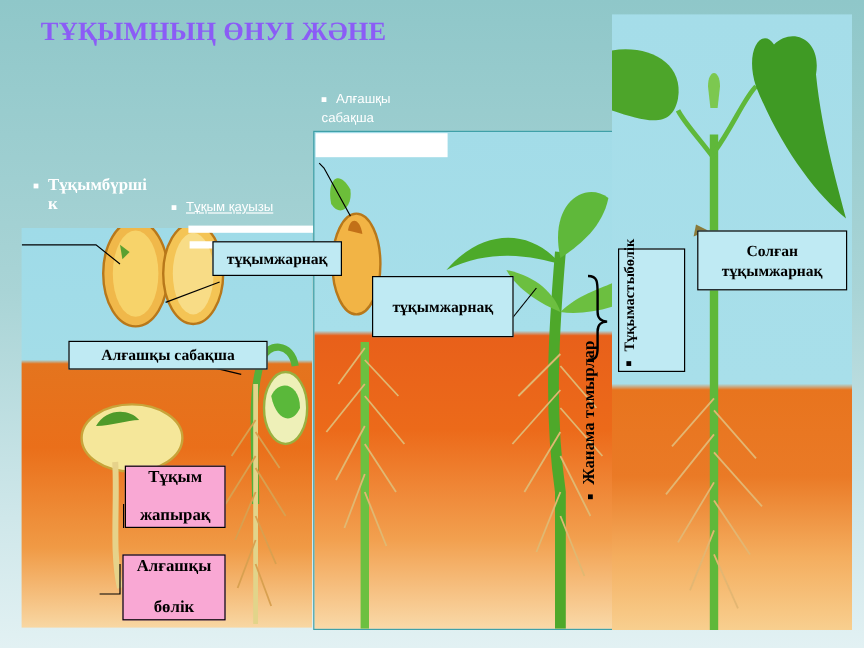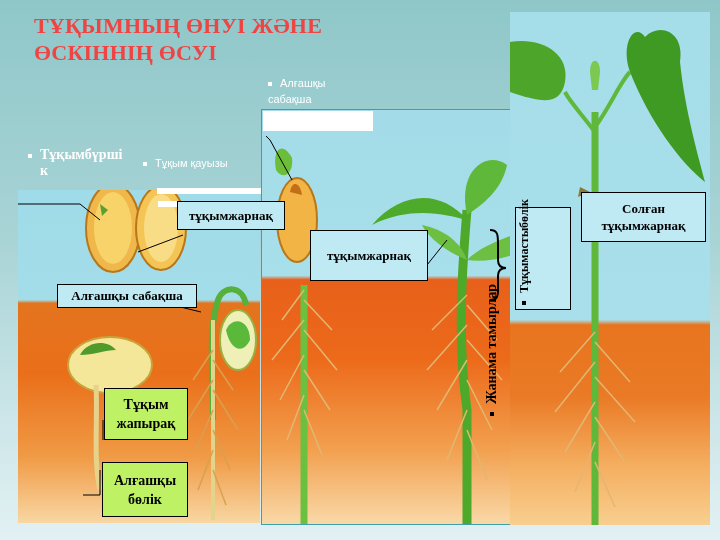--- a/index.html
+++ b/index.html
@@ -7,21 +7,21 @@
     body {
       position: relative;
       background: linear-gradient(180deg, #8fc7c9 0%, #a9d4d6 45%, #cfe7ea 80%, #e2f1f3 100%);
       font-family: "Liberation Serif", serif;
     }
     .abs { position: absolute; }
 
     
     .title {
       left: 34px; top: 12px; width: 360px;
-      color: #ef4444; font-weight: bold; font-size: 22px; line-height: 27px;
+      color: #8b5cf6; font-weight: bold; font-size: 22px; line-height: 27px;
       font-family: "Liberation Serif", serif;
       letter-spacing: 0.2px;
     }
 
     
     .panel { overflow: hidden; }
     .panel1 {
       left: 18px; top: 190px; width: 242px; height: 333px;
       background: linear-gradient(180deg, #9fdbe8 0%, #a3dde8 33%, #e4741e 34%, #ea6f1a 55%, #f09a45 80%, #f8d7a3 100%);
     }
@@ -40,21 +40,21 @@
 
     
     .label-box {
       border: 1px solid #000;
       color: #000;
       font-family: "Liberation Serif", serif;
       font-weight: bold;
       display: flex; align-items: center; justify-content: center; text-align: center;
     }
     .lb-blue { background: #bfeaf3; }
-    .lb-orange { background: #bef264; }
+    .lb-orange { background: #f9a8d4; justify-content: space-between; }
 
     .bullet-white {
       color: #ffffff;
       font-size: 14px;
       line-height: 16px;
     }
     .bullet-white .dot { display: inline-block; width: 4px; height: 4px; background: #fff; vertical-align: middle; margin-right: 8px; }
     .sans { font-family: "Liberation Sans", sans-serif; font-weight: normal; font-size: 11px; }
 
     .vert {
@@ -64,21 +64,20 @@
       font-weight: bold;
       color: #000;
     }
     svg { position: absolute; left: 0; top: 0; }
   </style>
 </head>
 <body>
 
 <div class="abs title">
   <div>ТҰҚЫМНЫҢ ӨНУІ  ЖӘНЕ</div>
-  <div>ӨСКІННІҢ ӨСУІ</div>
 </div>
 
 <div class="abs panel panel1">
   <svg width="242" height="333" viewBox="0 0 242 333">
 
     <ellipse cx="95" cy="38" rx="27" ry="44" fill="#f0b84a" stroke="#b8781a" stroke-width="2"></ellipse>
     <ellipse cx="95" cy="38" rx="19" ry="36" fill="#f7d36a"></ellipse>
     <ellipse cx="143" cy="38" rx="25" ry="42" fill="#f4c455" stroke="#b8781a" stroke-width="2"></ellipse>
     <ellipse cx="143" cy="38" rx="17" ry="34" fill="#f8dc86"></ellipse>
     <path d="M82 14 L90 20 L84 26 Z" fill="#5aa030"></path>
@@ -173,33 +172,33 @@
       <path d="M85 430 L65 480"></path>
         <path d="M85 450 L105 495"></path>
     </g>
   </svg>
 </div>
 
 <div class="abs bullet-white" style="left:28px; top:147px; font-size:14px; font-weight:bold;">
   <span class="dot"></span><span>Тұқымбүрші</span>
   <div style="padding-left:12px;">к</div>
 </div>
-<div class="abs bullet-white sans" style="left:143px; top:155px;">
+<div class="abs bullet-white sans" style="left:143px; top:165px;text-decoration:underline;">
   <span class="dot"></span><span>Тұқым қауызы</span>
 </div>
 <div class="abs bullet-white sans" style="left:268px; top:75px; line-height:16px;">
   <div><span class="dot"></span><span>Алғашқы</span></div>
   <div>сабақша</div>
 </div>
 
 <div class="abs label-box lb-blue" style="left:177px; top:201px; width:108px; height:29px; font-size:13px;">
   <span>тұқымжарнақ</span>
 </div>
 
-<div class="abs label-box lb-blue" style="left:57px; top:284px; width:140px; height:24px; font-size:13px;text-align:right;">
+<div class="abs label-box lb-blue" style="left:57px; top:284px; width:166px; height:24px; font-size:13px;text-align:right;">
   <span>Алғашқы сабақша</span>
 </div>
 
 <div class="abs label-box lb-orange" style="left:104px; top:388px; width:84px; height:52px; font-size:14px; flex-direction:column; line-height:19px;">
   <div>Тұқым</div>
   <div>жапырақ</div>
 </div>
 
 <div class="abs label-box lb-orange" style="left:102px; top:462px; width:86px; height:55px; font-size:14px; flex-direction:column; line-height:19px;">
   <div>Алғашқы</div>

